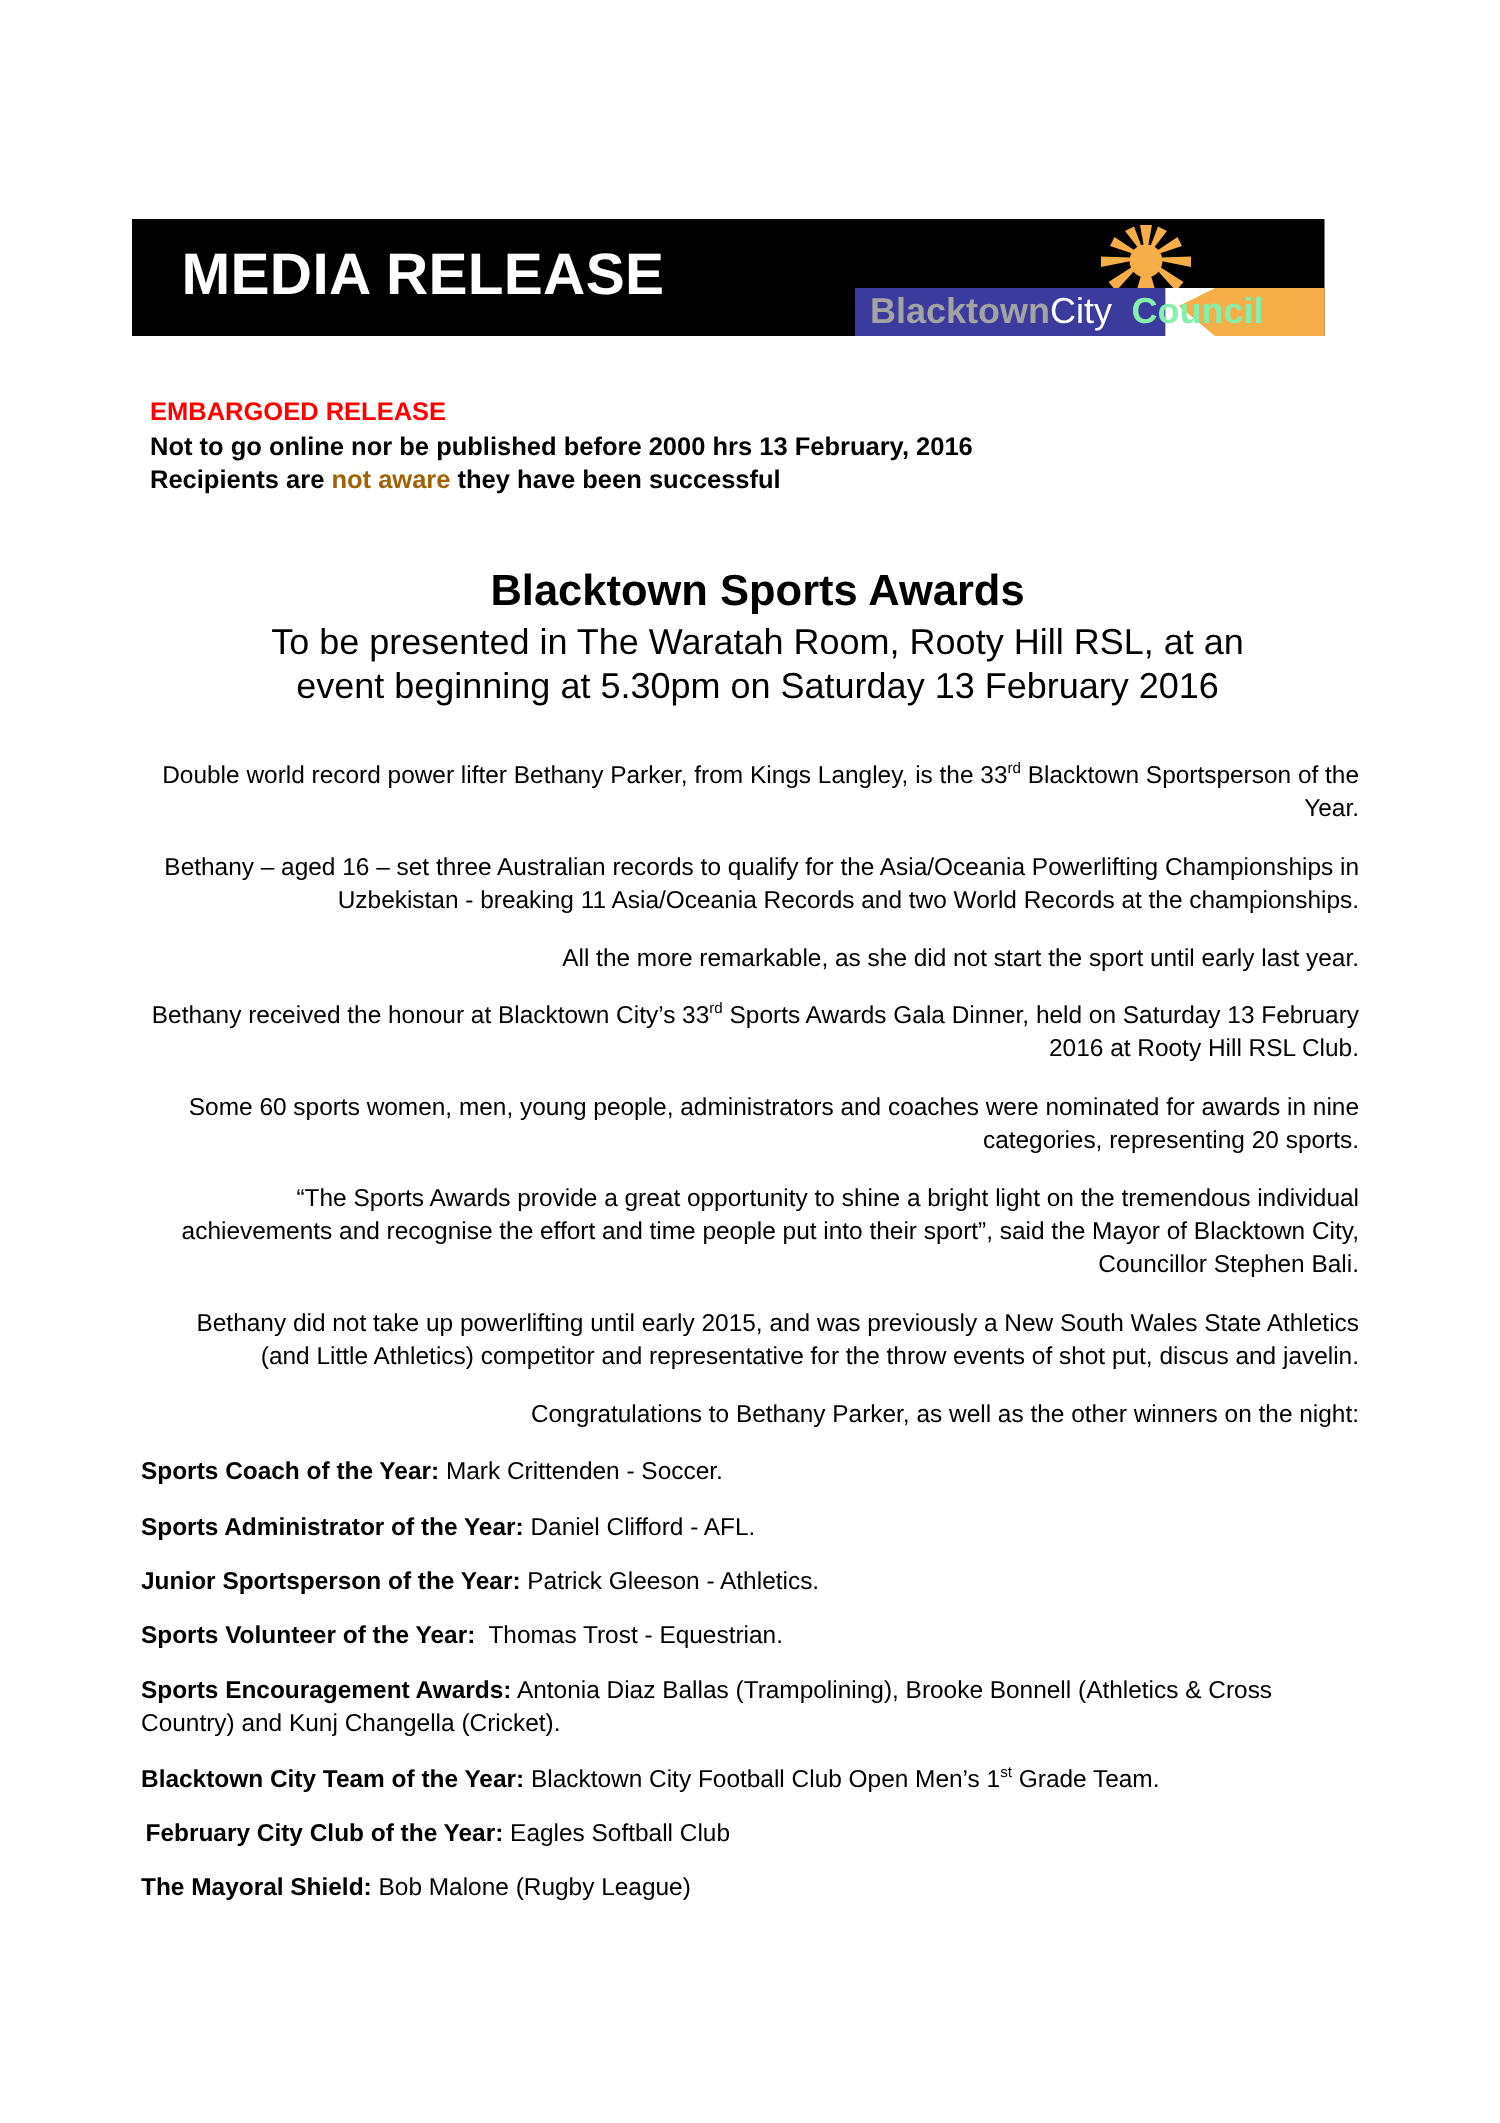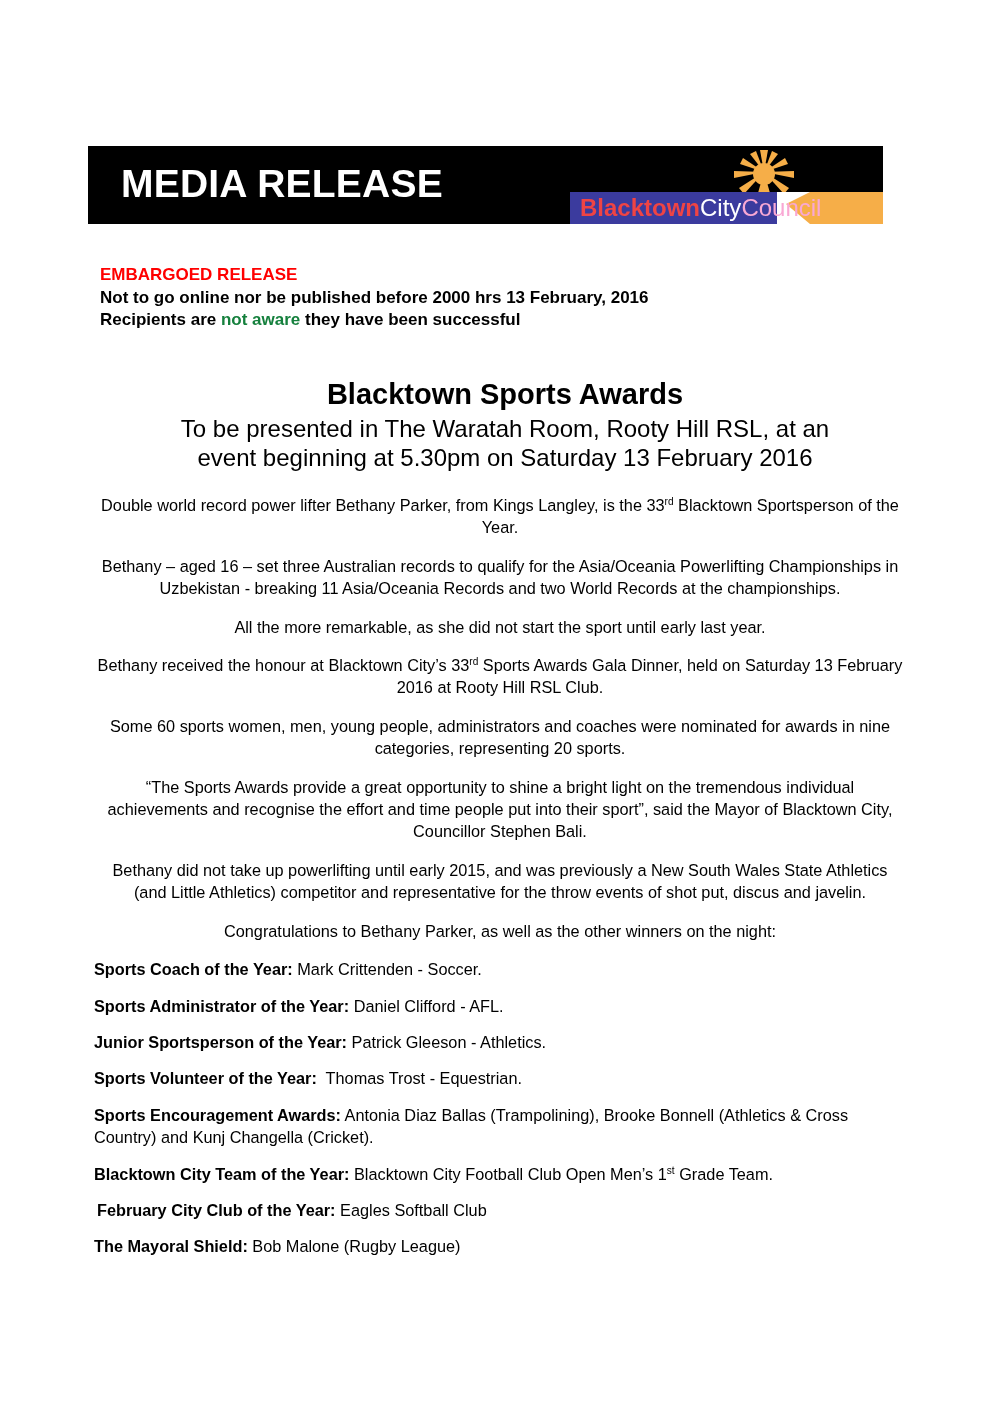--- a/index.html
+++ b/index.html
@@ -91,37 +91,37 @@
     left: 0; top: 0;
     width: 313px;
     height: 32px;
     white-space: nowrap;
     font-size: 24px;
     line-height: 32px;
     font-weight: bold;
     padding-left: 10px;
     box-sizing: border-box;
   }
-  .lt-blacktown { color: #ef4444; }
+  .lt-blacktown { color: #a3a3a3; }
   .lt-city { color: #ffffff; font-weight: normal; }
-  .lt-council { color: #f9a8d4; font-weight: normal; }
+  .lt-council { color: #86efac; font-weight: bold; margin-left: 13px; }
 
   
   .embargo {
     position: absolute;
     left: 100px;
     top: 264px;
     width: 810px;
     text-align: left;
     font-size: 17px;
     font-weight: bold;
     line-height: 22.5px;
   }
   .embargo-line1 { color: #FF0000; }
-  .red { color: #15803d; }
+  .red { color: #a16207; }
 
   
   .doc-title {
     position: absolute;
     left: 100px;
     top: 374px;
     width: 810px;
     text-align: center;
     font-size: 29px;
     font-weight: bold;
@@ -141,22 +141,22 @@
   
   .body-wrap {
     position: absolute;
     left: 94px;
     top: 494px;
     width: 812px;
   }
   .para {
     font-size: 16.3px;
     line-height: 22.4px;
-    margin: 0 0 16px 0;
-    text-align: center;
+    margin: 12px 0 16px 0;
+    text-align: right;
   }
   sup {
     font-size: 0.62em;
     vertical-align: super;
     line-height: 0;
   }
 
   .award {
     font-size: 16.3px;
     line-height: 22.4px;

